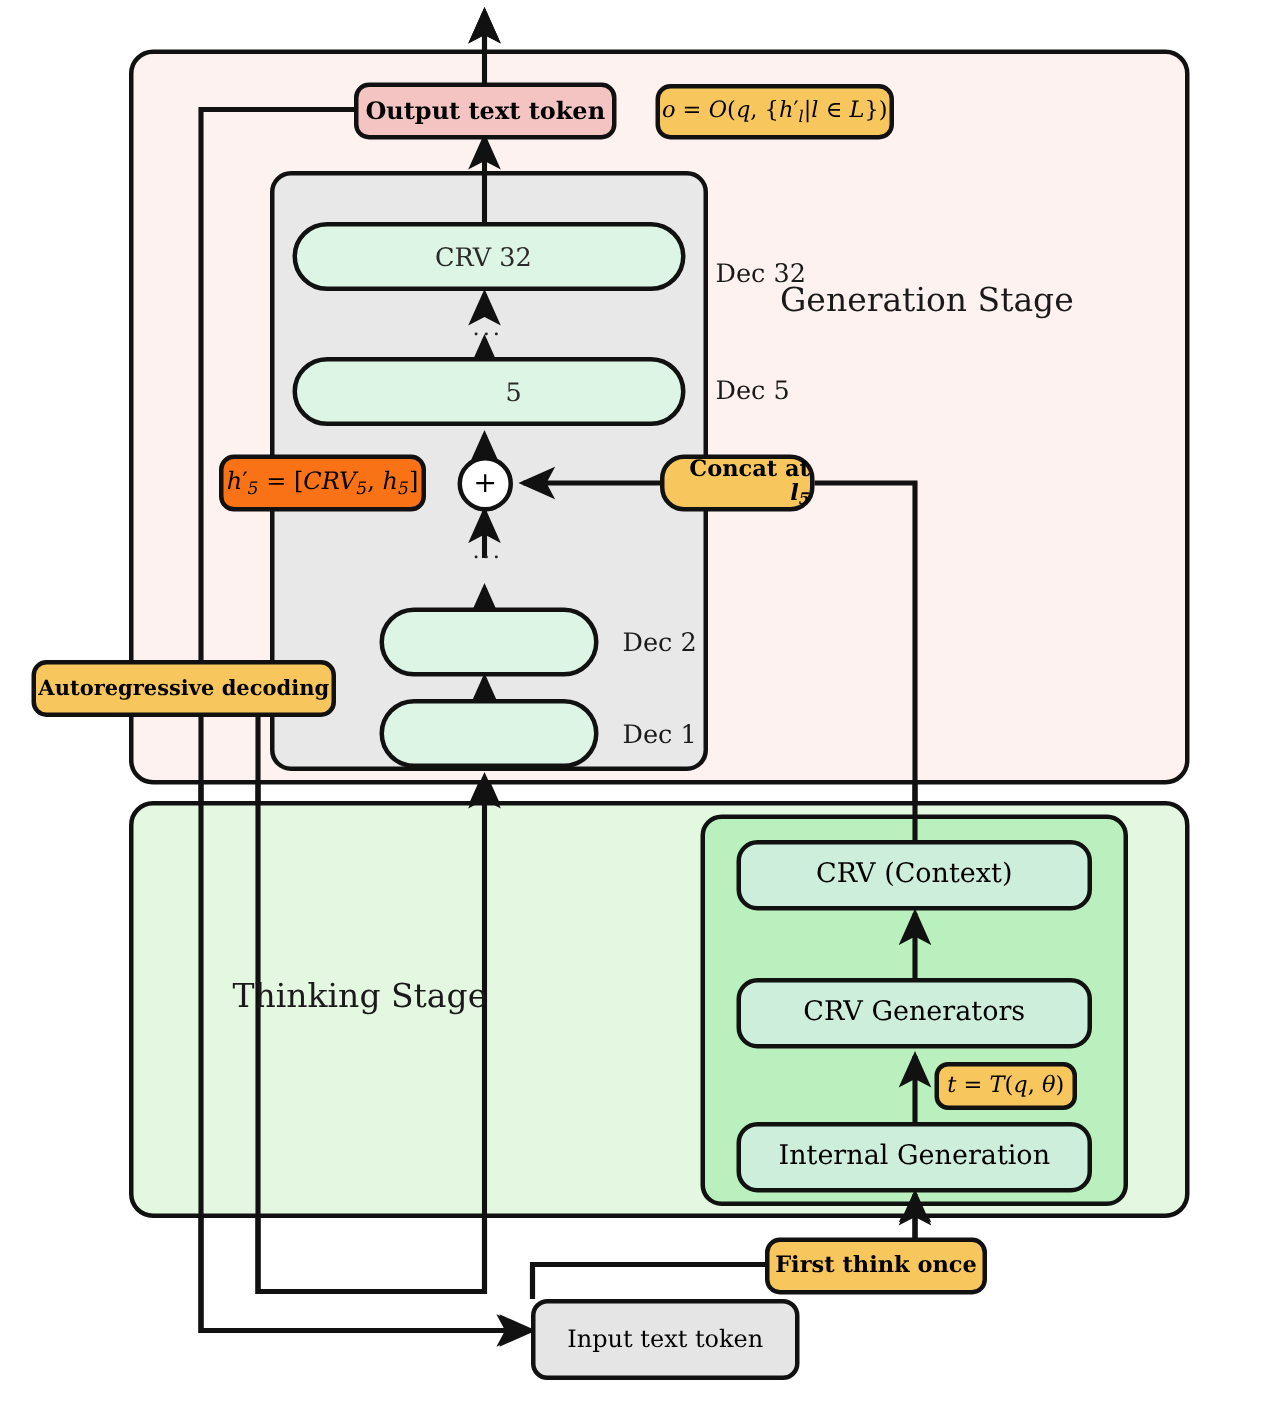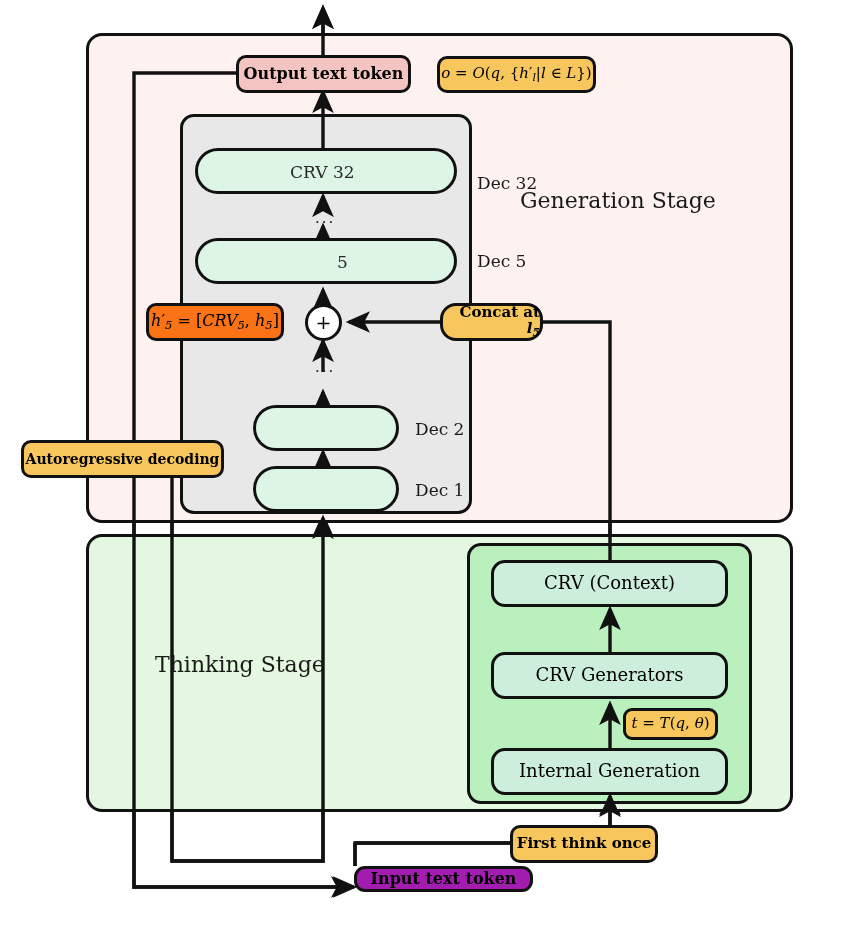--- a/index.html
+++ b/index.html
@@ -197,17 +197,17 @@
   </div>
 
   <div class="node rnd" style="left:491px;top:748px;width:237px;height:47px;background:#cdeedb;border-radius:14px;z-index:7;font-size:18px;">
     <span class="txt">Internal Generation</span>
   </div>
 
   <div class="node rnd" style="left:510px;top:825px;width:148px;height:38px;background:#f7c65c;border-radius:10px;z-index:8;font-size:15px;font-weight:bold;">
     <span class="txt">First think once</span>
   </div>
 
-  <div class="node rnd" style="left:354px;top:866px;width:179px;height:26px;background:#a21caf;border-radius:11px;z-index:8;font-size:16px;font-weight:bold;">
+  <div class="node rnd" style="left:354px;top:866px;width:179px;height:54px;background:#e5e5e5;border-radius:11px;z-index:8;font-size:16px;font-weight:normal;">
     <span class="txt">Input text token</span>
   </div>
 
 </div>
 
 </body></html>

